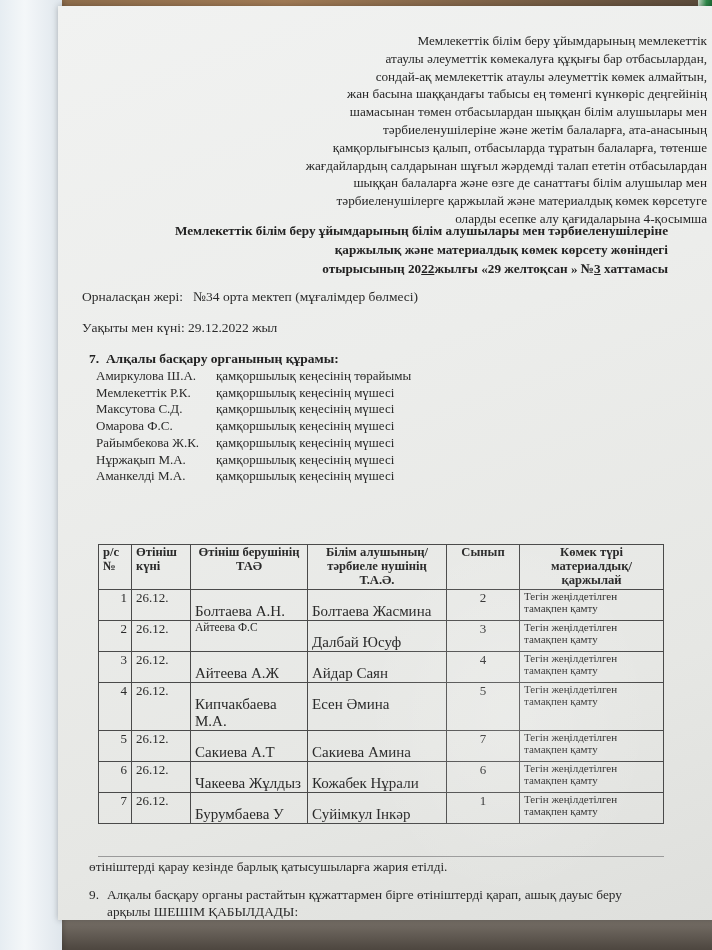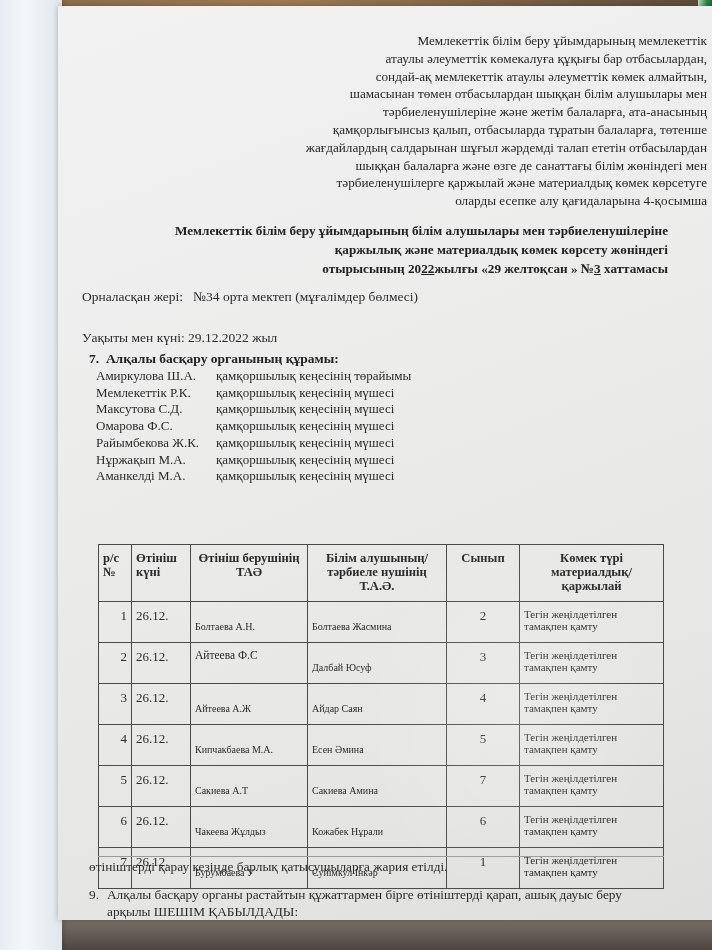--- a/index.html
+++ b/index.html
@@ -55,34 +55,34 @@
     .section8 {
       position: absolute; left: 33px; top: 496px; width: 580px; font-size: 13.3px; line-height: 18px;
     }
     .section8 .num { display: inline-block; width: 18px; }
     .section8 .indent { padding-left: 18px; }
     table.reg {
       position: absolute; left: 40px; top: 538px; width: 566px;
       border-collapse: collapse; font-size: 12.2px;
     }
     table.reg th, table.reg td {
-      border: 1px solid #4a4a4a; vertical-align: top; padding: 6px 4px; margin-top: 24px;
+      border: 1px solid #4a4a4a; vertical-align: top; padding: 0 4px; margin-top: 24px;
     }
     table.reg th {
       font-weight: bold; text-align: center; height: 44px; line-height: 14px; font-size: 12.6px;
     }
     table.reg th.left { text-align: left; }
     table.reg td { height: 28px; }
     .c-no { width: 24px; text-align: right; }
     .c-date { width: 50px; }
     .c-app { width: 108px; }
     .c-stu { width: 130px; }
     .c-cls { width: 64px; text-align: center; }
     .c-type { }
-    td .bottom { display: block; padding-top: 13px; font-size: 10px; }
+    td .bottom { display: block; padding-top: 13px; font-size: 15px; }
     td .top { display: block; font-size: 11.5px; }
     td.c-type { font-size: 11px; padding-top: 5px; }
     td.c-cls { padding-top: 4px; font-size: 13px; }
     td.c-no, td.c-date { font-size: 13px; }
     .rule-line {
       position: absolute; left: 40px; top: 850px; width: 566px; height: 1px; background: #9a9a9a;
     }
     .after-table {
       position: absolute; left: 31px; top: 853px; font-size: 13.3px;
     }
@@ -104,39 +104,40 @@
 <div class="green-edge"></div>
 <div class="bottom-strip"></div>
 <div class="left-sheet"></div>
 
 <div class="page">
 
   <div class="header-note">
     <div>Мемлекеттік білім беру ұйымдарының мемлекеттік</div>
     <div>атаулы әлеуметтік көмекалуға құқығы бар отбасылардан,</div>
     <div>сондай-ақ мемлекеттік атаулы әлеуметтік көмек алмайтын,</div>
+    <div>жан басына шаққандағы табысы ең төменгі күнкөріс деңгейінің</div>
     <div>шамасынан төмен отбасылардан шыққан білім алушылары мен</div>
     <div>тәрбиеленушілеріне және жетім балаларға, ата-анасының</div>
     <div>қамқорлығынсыз қалып, отбасыларда тұратын балаларға, төтенше</div>
     <div>жағдайлардың салдарынан шұғыл жәрдемді талап ететін отбасылардан</div>
-    <div>шыққан балаларға және өзге де санаттағы білім жөніндегі мен</div>
+    <div>шыққан балаларға және өзге де санаттағы білім алушылар мен</div>
     <div>тәрбиеленушілерге қаржылай және материалдық көмек көрсетуге</div>
     <div>оларды есепке алу қағидаларына 4-қосымша</div>
   </div>
 
   <div class="title">
     <div>Мемлекеттік білім беру ұйымдарының білім алушылары мен  тәрбиеленушілеріне</div>
     <div>қаржылық және материалдық көмек көрсету  жөніндегі</div>
     <div><span>отырысының 20</span><u>22</u><span>жылғы  «29 желтоқсан »  №</span><u>3</u><span> хаттамасы</span></div>
   </div>
 
   <div class="meta-line" style="top:283px;">
     <span>Орналасқан жері:</span>&nbsp;&nbsp;&nbsp;<span>№34 орта мектеп (мұғалімдер бөлмесі)</span>
   </div>
-  <div class="meta-line" style="top:314px;margin-top:10px;">
+  <div class="meta-line" style="top:314px;">
     <span>Уақыты мен күні:</span>&nbsp;<span>29.12.2022 жыл</span>
   </div>
 
   <div class="section-head">
     <span>7.</span>&nbsp;&nbsp;<span>Алқалы басқару органының құрамы:</span>
   </div>
 
   <div class="members">
     <div class="member-row">
         <span class="member-name">Амиркулова Ш.А.</span>

